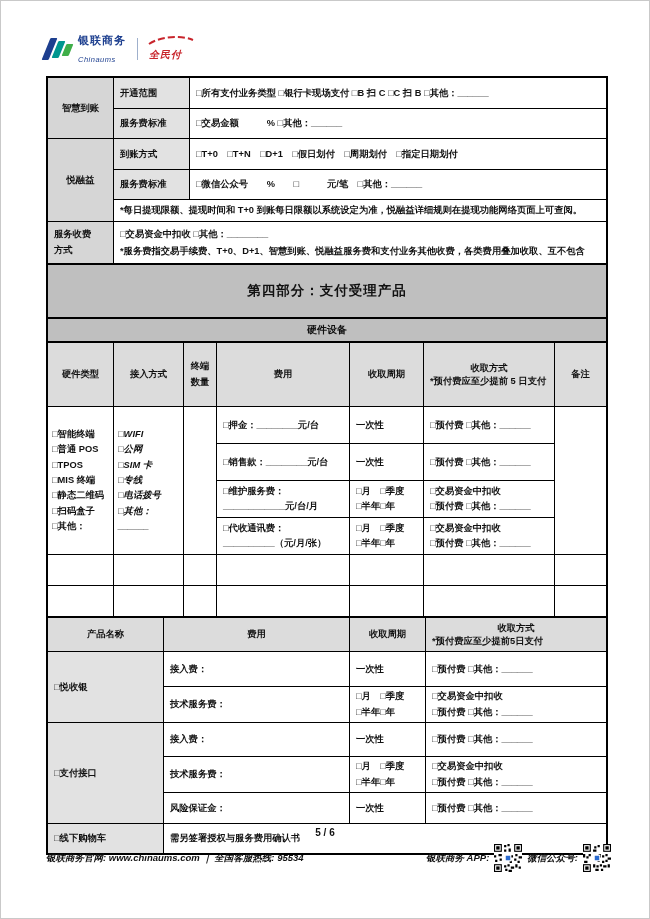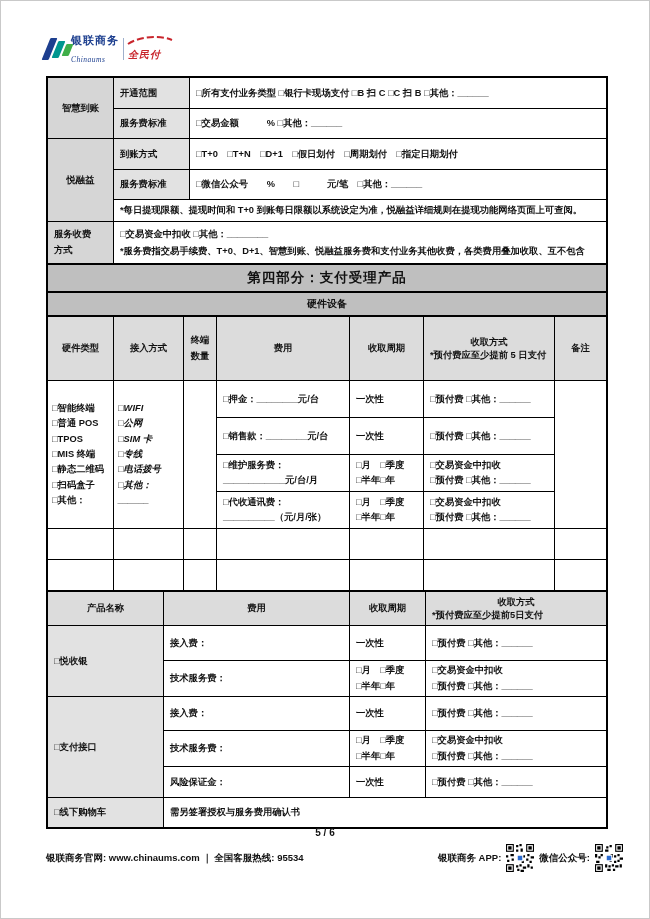--- a/index.html
+++ b/index.html
@@ -2,21 +2,21 @@
 <html><head>
 <meta charset="utf-8">
 <style>
   html,body{margin:0;padding:0;background:#f3f3f3;}
   .page{position:relative;width:650px;height:919px;margin:0 auto;background:#fff;
         border:1px solid #c9c9c9;box-sizing:border-box;
         font-family:"Liberation Sans","DejaVu Sans",sans-serif;color:#111;}
   
   .hdr-bar{position:absolute;top:34px;left:45px;right:40px;display:flex;
            justify-content:space-between;align-items:flex-start;}
-  .logo{display:flex;align-items:center;font-family:Liberation Serif, serif;}
+  .logo{display:flex;align-items:center;gap:7px;}
   .logo-mark{display:flex;align-items:flex-start;gap:2px;height:24px;padding-top:1px;}
   .logo-mark i{display:block;width:7px;transform:skewX(-22deg);border-radius:1px;}
   .logo-mark .s1{height:22px;background:#1d3f8f;}
   .logo-mark .s2{height:17px;background:#00968f;margin-top:3px;}
   .logo-mark .s3{height:12px;background:#3fae49;margin-top:6px;}
   .brand{display:flex;flex-direction:column;line-height:1;}
   .brand-cn{font-size:11px;font-weight:bold;color:#1d3f8f;letter-spacing:1px;}
   .brand-en{font-size:7.5px;color:#1d3f8f;font-style:italic;margin-top:10px;letter-spacing:.5px;}
   .logo-sep{width:1px;height:22px;background:#9fb0cc;margin:0 4px;}
   .product{position:relative;padding-top:8px;}
@@ -25,33 +25,33 @@
   .version{display:flex;align-items:center;gap:6px;margin-top:10px;}
   .version-text{font-size:10px;font-weight:bold;}
   .qr{display:block;}
   
   .form{position:absolute;top:75px;left:45px;width:562px;border:1.5px solid #000;box-sizing:border-box;}
   table{border-collapse:collapse;width:100%;table-layout:fixed;}
   td{border:1px solid #000;font-size:9.3px;font-weight:600;padding:2px 6px;
      vertical-align:middle;overflow:hidden;box-sizing:border-box;}
   .band{background:#bfbfbf;border:1px solid #000;text-align:center;font-weight:bold;
         padding:4px 2px;font-size:10px;}
-  .band.big{font-size:13.5px;padding:4px 2px;letter-spacing:1px;text-align:center;}
+  .band.big{font-size:13.5px;padding:17px 2px;letter-spacing:1px;text-align:center;}
   .glabel{background:#d6d6d6;text-align:center;}
   .slabel{background:#e2e2e2;}
   .hcell{background:#dcdcdc;text-align:center;}
   .pre{white-space:pre-line;line-height:1.65;}
   .top{vertical-align:middle;}
   .note-small{font-weight:600;text-align:left;}
   .ctr{text-align:center;}
   
   .page-num{position:absolute;left:0;right:0;top:826px;text-align:center;
             font-size:10px;font-weight:bold;}
-  .footer-bar{position:absolute;left:45px;right:26px;top:843px;display:flex;
-              justify-content:space-between;align-items:center;}
+  .footer-bar{position:absolute;left:45px;right:38px;top:843px;display:flex;
+              justify-content:space-between;align-items:center;font-style:italic;}
   .footer-left{font-size:9.5px;font-weight:bold;}
   .footer-right{display:flex;align-items:center;gap:5px;font-size:9.5px;font-weight:bold;}
 </style>
 </head>
 <body>
 
 <div class="page">
 
   <div class="hdr-bar">
     <div class="logo">

